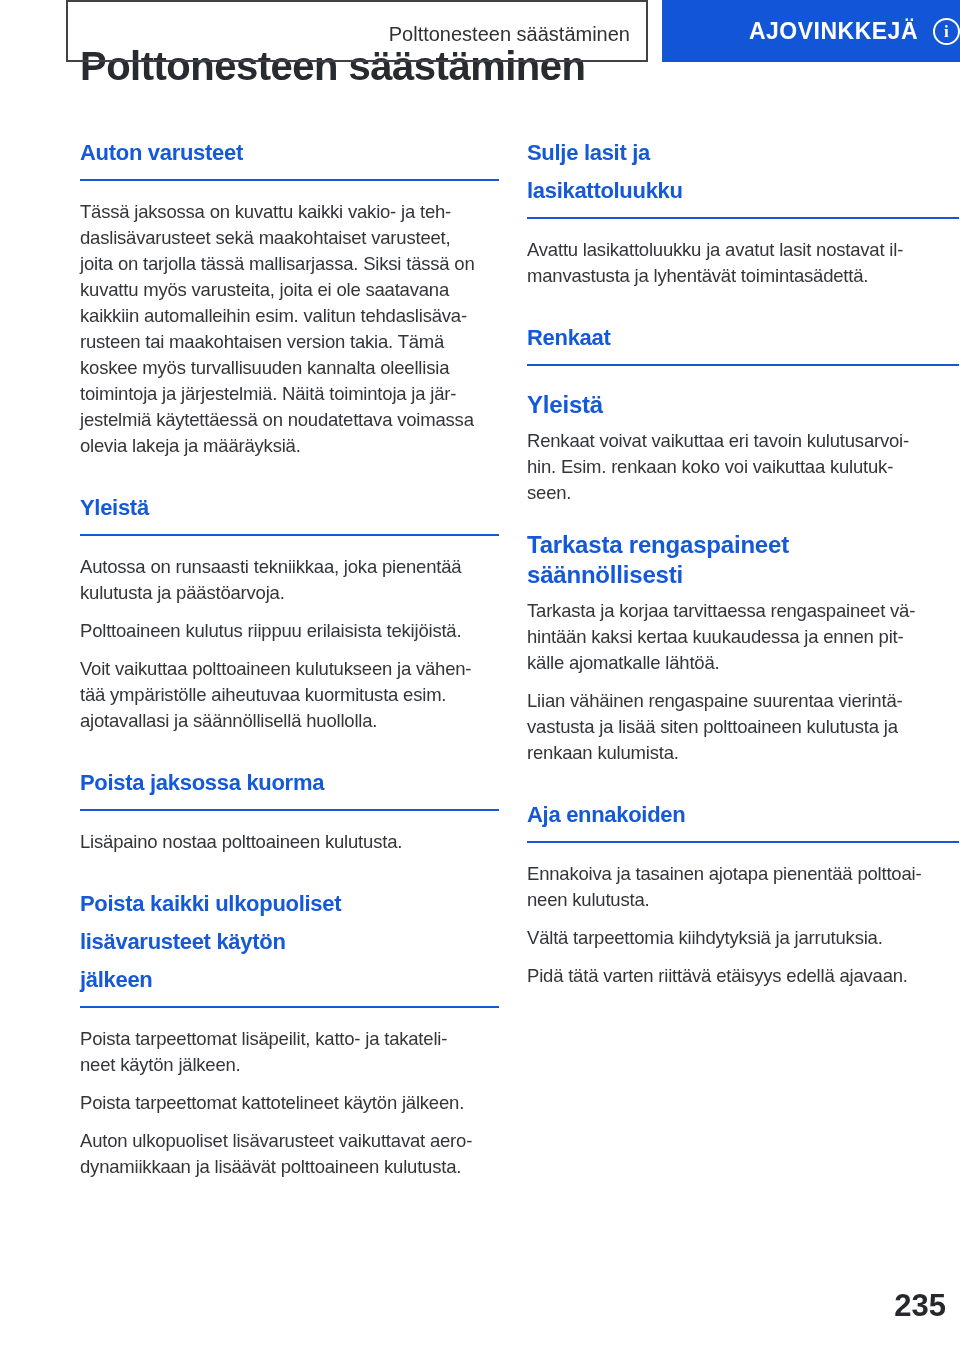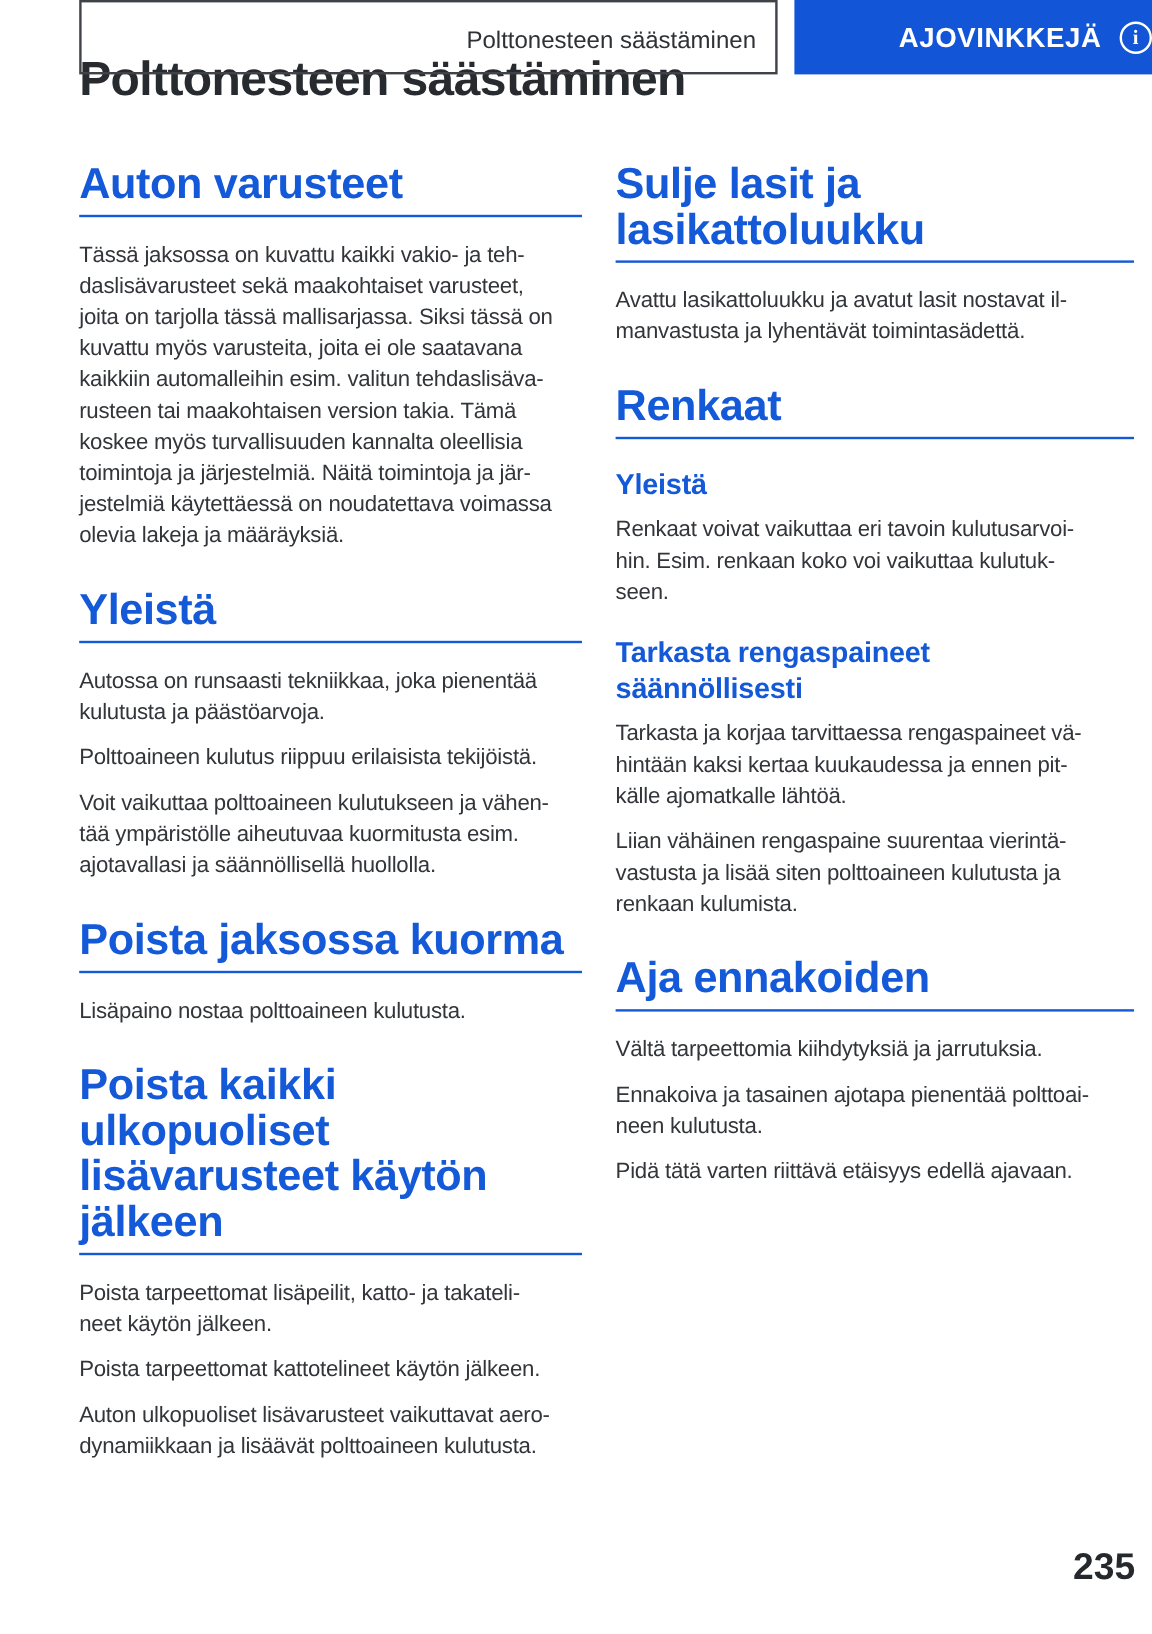--- a/index.html
+++ b/index.html
@@ -16,20 +16,21 @@
   body{
     font-family:"Liberation Sans","DejaVu Sans",sans-serif;
     color:var(--text-dark);
   }
   .page{
     position:relative;
     width:960px;
     height:1322px;
     background:#ffffff;
     overflow:hidden;
+    padding-left:14px;
   }
 
   
   .header-box{
     position:absolute; top:0; left:66px;
     width:582px; height:62px;
     border:2px solid var(--border-dark);
     display:flex; align-items:center; justify-content:flex-end;
     padding:6px 16px 0 16px;
     font-size:20px; color:#2e3135;
@@ -63,21 +64,21 @@
     margin:46px 0 0 66px;
   }
   .col-left{width:419px;}
   .col-right{width:432px;}
 
   section{margin-top:30px;}
   section:first-child{margin-top:0;}
 
   h2{
     color:var(--accent-blue);
-    font-size:36px; line-height:38px; font-weight:bold;
+    font-size:22px; line-height:38px; font-weight:bold;
     letter-spacing:-.3px;
     padding-bottom:7px; margin-bottom:18px;
     border-bottom:2px solid var(--accent-blue);
     white-space:pre-line;
   }
   h3{
     color:var(--accent-blue);
     font-size:24px; line-height:30px; font-weight:bold;
     letter-spacing:-.2px;
     margin:24px 0 8px 0;
@@ -196,23 +197,23 @@
 källe ajomatkalle lähtöä.</p>
           <p>Liian vähäinen rengaspaine suurentaa vierintä-
 vastusta ja lisää siten polttoaineen kulutusta ja
 renkaan kulumista.</p>
         </div>
       </section>
 
 
       <section>
         <h2>Aja ennakoiden</h2>
-        <p>Vältä tarpeettomia kiihdytyksiä ja jarrutuksia.</p>
         <p>Ennakoiva ja tasainen ajotapa pienentää polttoai-
 neen kulutusta.</p>
+        <p>Vältä tarpeettomia kiihdytyksiä ja jarrutuksia.</p>
         <p>Pidä tätä varten riittävä etäisyys edellä ajavaan.</p>
       </section>
     </div>
 
   </div>
 
   <div class="page-number">235</div>
   <div class="footer-line"></div>
   <div class="edition-row">
     <span class="edition-text">Online Edition for Part no. 01402662509 - II/18</span>

